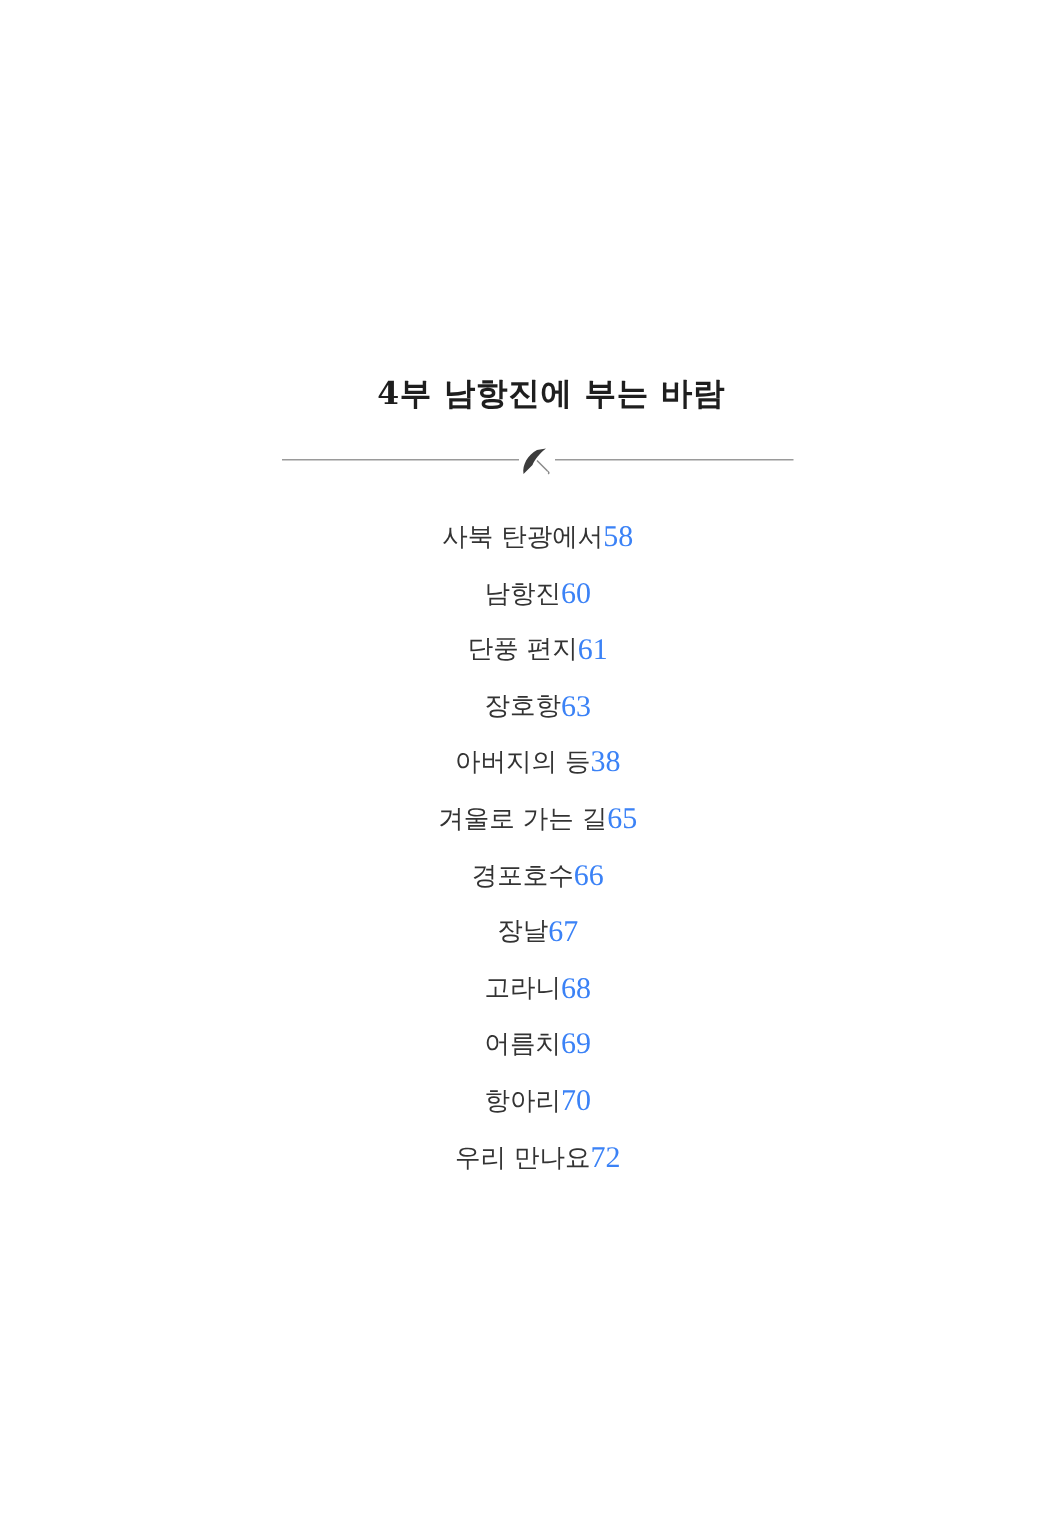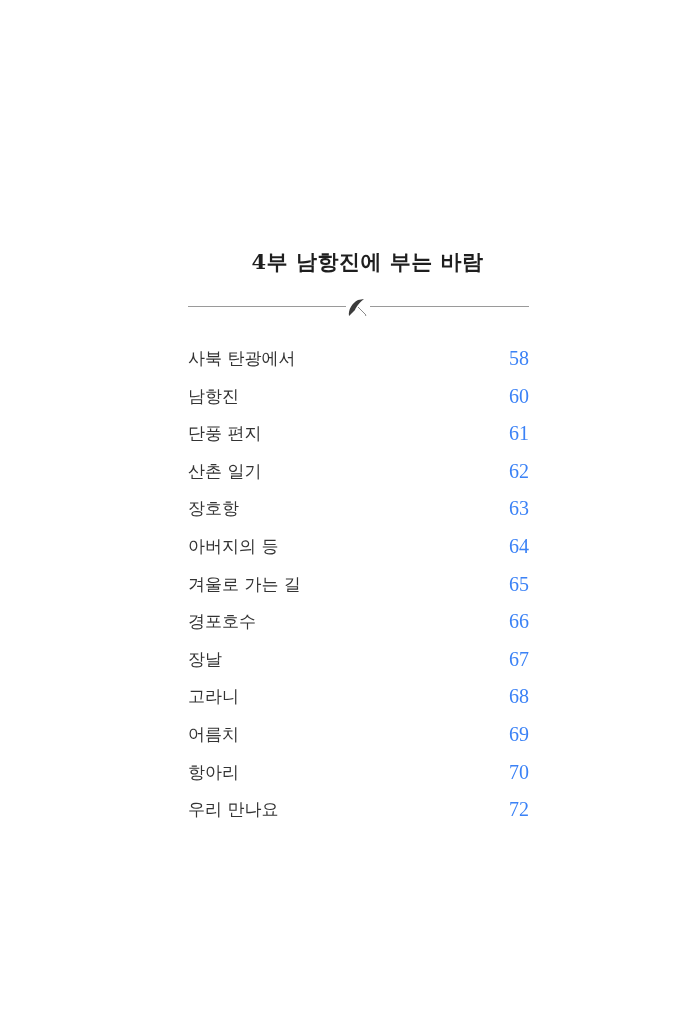--- a/index.html
+++ b/index.html
@@ -66,21 +66,21 @@
       left: 188px;
       top: 346px;
       width: 341px;
       margin: 0;
       padding: 0;
       list-style: none;
     }
     .toc-row {
       height: 37.6px;
       display: flex;
-      justify-content: space-between;
+      justify-content: center;
       align-items: flex-start;
       font-size: 18px;
       line-height: 24px;
       color: #333333;
     }
     .toc-title {
       font-family: "DejaVu Sans", "Liberation Sans", sans-serif;
       font-weight: normal;
       font-size: 17px;
       color: #333333;
@@ -121,30 +121,26 @@
     </li>
     <li class="toc-row">
       <span class="toc-title">남항진</span>
       <span class="toc-page">60</span>
     </li>
     <li class="toc-row">
       <span class="toc-title">단풍 편지</span>
       <span class="toc-page">61</span>
     </li>
     <li class="toc-row">
-      <span class="toc-title">산촌 일기</span>
-      <span class="toc-page">62</span>
-    </li>
-    <li class="toc-row">
       <span class="toc-title">장호항</span>
       <span class="toc-page">63</span>
     </li>
     <li class="toc-row">
       <span class="toc-title">아버지의 등</span>
-      <span class="toc-page">64</span>
+      <span class="toc-page">38</span>
     </li>
     <li class="toc-row">
       <span class="toc-title">겨울로 가는 길</span>
       <span class="toc-page">65</span>
     </li>
     <li class="toc-row">
       <span class="toc-title">경포호수</span>
       <span class="toc-page">66</span>
     </li>
     <li class="toc-row">

